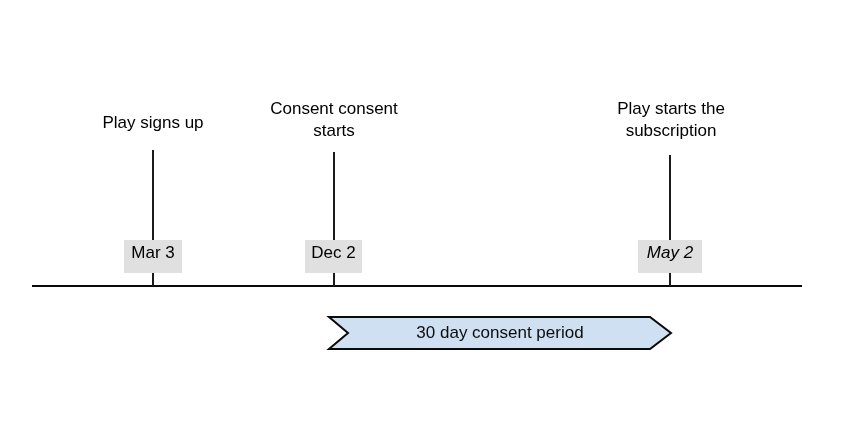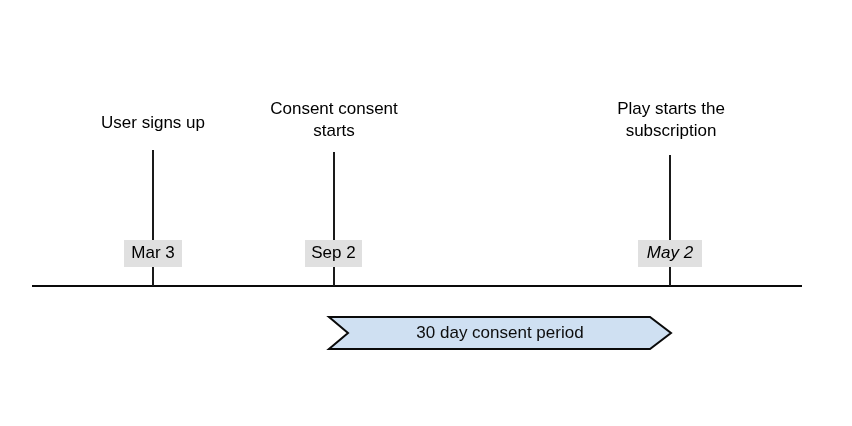--- a/index.html
+++ b/index.html
@@ -45,21 +45,21 @@
     letter-spacing: 0px;
   }
   
   .date-chip {
     position: absolute;
     background: #e0e0e0;
     font-size: 17px;
     line-height: 24px;
     color: #000000;
     text-align: center;
-    padding: 1px 5px 2px 5px;
+    padding: 1px 5px 8px 5px;
     white-space: nowrap;
   }
   
   .banner {
     position: absolute;
     left: 328px;
     top: 316px;
     width: 344px;
     height: 34px;
   }
@@ -83,28 +83,28 @@
     pointer-events: none;
   }
 </style>
 </head>
 <body>
 
 <div id="canvas">
 
   <div class="axis-line"></div>
 
-  <div class="event-title" style="left:63px; top:112px; width:180px;">User signs up</div>
+  <div class="event-title" style="left:63px; top:112px; width:180px;">Play signs up</div>
   <div class="tick-line" style="left:152px; top:150px; height:136px;"></div>
   <div class="date-chip" style="left:124px; top:240px; width:48px;">Mar 3</div>
 
   <div class="event-title" style="left:244px; top:98px; width:180px;">Consent consent
 starts</div>
   <div class="tick-line" style="left:333px; top:152px; height:134px;"></div>
-  <div class="date-chip" style="left:305px; top:240px; width:47px;">Sep 2</div>
+  <div class="date-chip" style="left:305px; top:240px; width:47px;">Dec 2</div>
 
   <div class="event-title" style="left:578px; top:98px; width:186px;">Play starts the
 subscription</div>
   <div class="tick-line" style="left:669px; top:155px; height:131px;"></div>
   <div class="date-chip" style="left:638px; top:240px; width:54px;font-style:italic;">May 2</div>
 
   <div class="banner">
     <svg viewBox="0 0 344 34" preserveAspectRatio="none">
       <polygon points="1,1 322,1 343,17 322,33 1,33 20,17" fill="#cfe0f2" stroke="#0a0a0a" stroke-width="2" stroke-linejoin="miter"></polygon>
     </svg>

